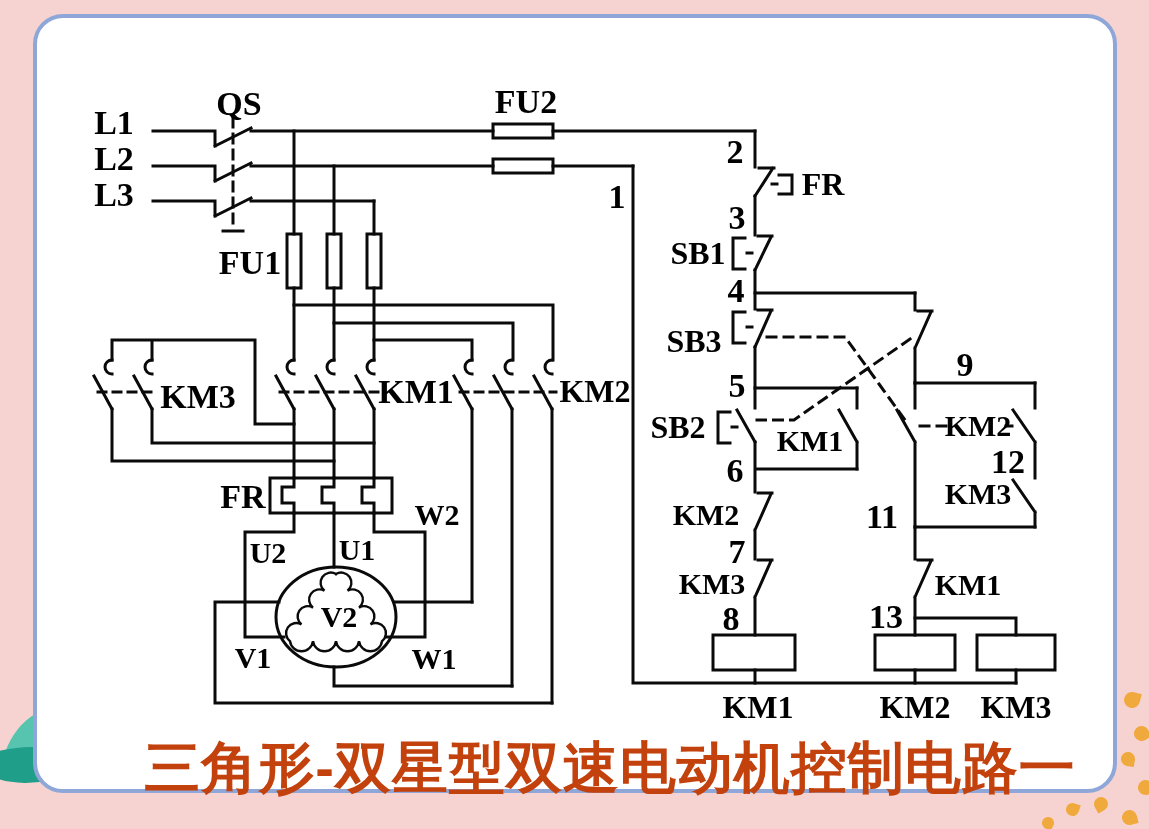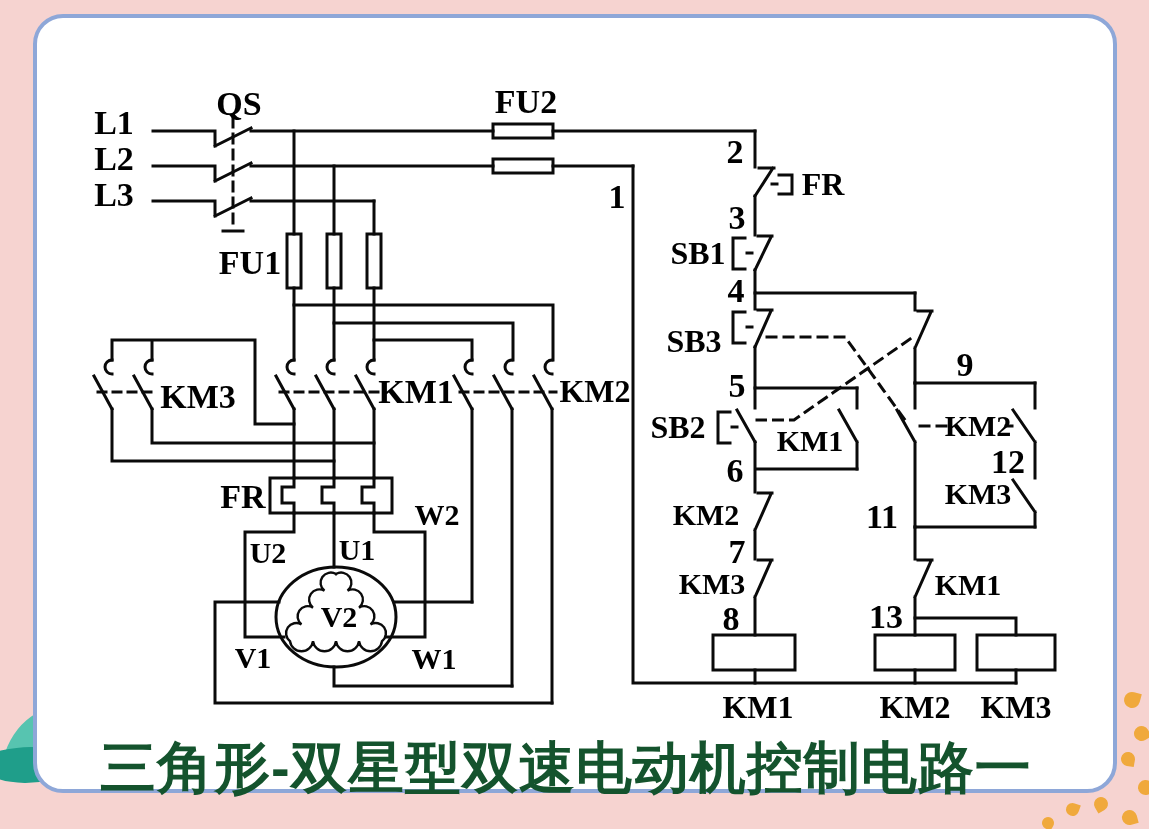--- a/index.html
+++ b/index.html
@@ -9,21 +9,21 @@
   }
   #page{
     position:absolute;left:33px;top:14px;width:1084px;height:779px;
     box-sizing:border-box;background:#ffffff;
     border:4px solid #8ea7d8;border-radius:30px;z-index:2;
   }
   #circuit{position:absolute;left:0;top:0;z-index:3;}
   #caption{
     position:absolute;left:100px;top:731px;width:1020px;z-index:4;
     font-family:"Liberation Sans", sans-serif;font-weight:bold;
-    font-size:56px;color:#14532d;white-space:nowrap;
+    font-size:56px;color:#c2410c;text-align:center;white-space:nowrap;
     letter-spacing:1px;
   }
   .leaf{position:absolute;z-index:1;}
   .leaf1{left:-18px;top:742px;width:92px;height:46px;background:#1f9e8a;
     border-radius:4% 100% 10% 100%;transform:rotate(-18deg);}
   .leaf2{left:10px;top:700px;width:62px;height:72px;background:#57c4b0;
     border-radius:100% 8% 100% 8%;transform:rotate(14deg);}
   .petal{position:absolute;z-index:5;background:#f0a93c;
     border-radius:60% 0 60% 60%;}
   svg text{font-family:"Liberation Serif", serif;font-weight:bold;fill:#000;}

